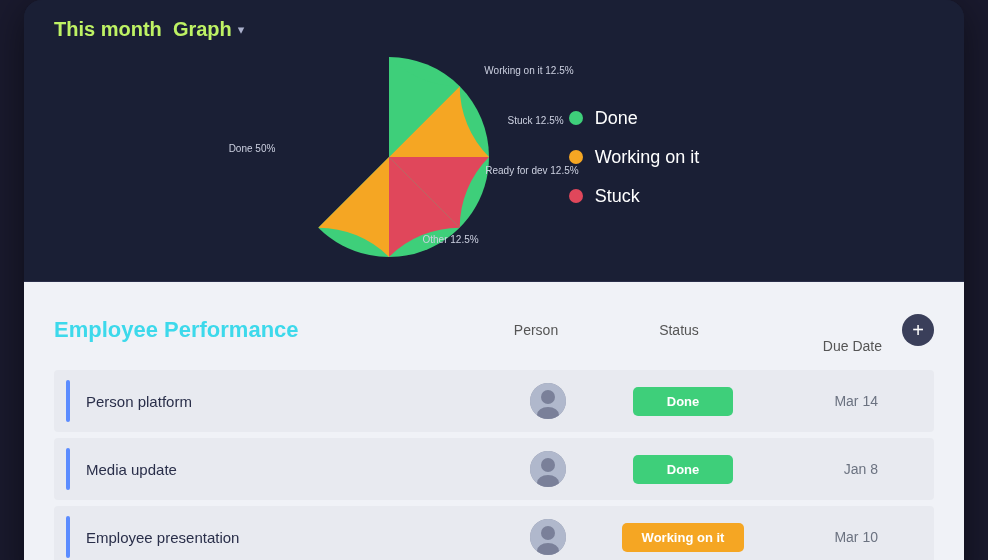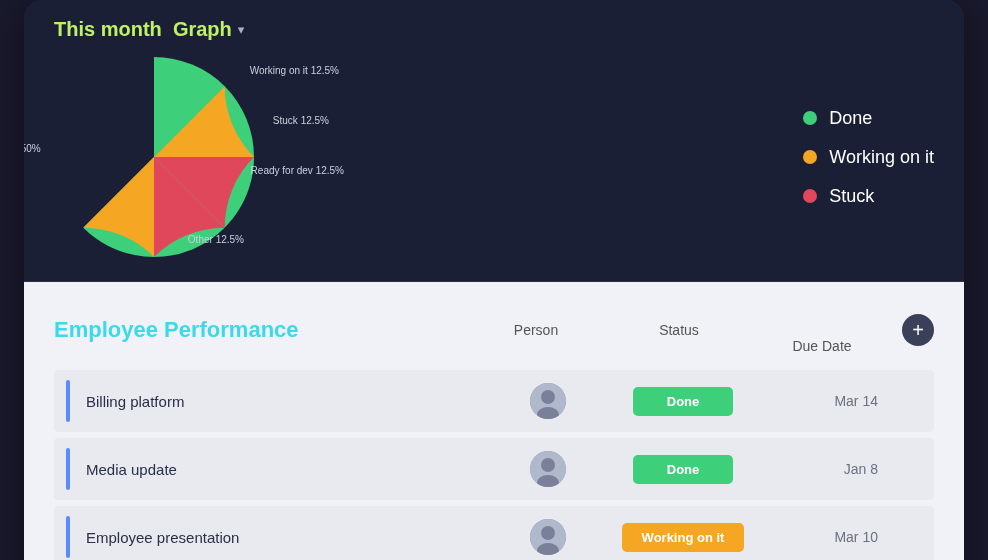--- a/index.html
+++ b/index.html
@@ -40,21 +40,21 @@
       font-weight: 700;
     }
     .dropdown-arrow {
       color: #aab0cc;
       font-size: 13px;
       cursor: pointer;
     }
     .graph-content {
       display: flex;
       align-items: center;
-      justify-content: space-between;
+      justify-content: center;
       gap: 60px;
     }
     .pie-container {
       position: relative;
       width: 220px;
       height: 200px;
     }
     .pie-label {
       position: absolute;
       font-size: 10px;
@@ -102,21 +102,21 @@
       gap: 8px;
       margin-left: auto;
     }
     .col-label {
       font-size: 14px;
       color: #555;
       font-weight: 500;
     }
     .col-person { width: 120px; text-align: center; }
     .col-status { width: 150px; text-align: center; }
-    .col-duedate { width: 120px; text-align: center; margin-top: 32px; }
+    .col-duedate { width: 120px; text-align: right; margin-top: 32px; }
     .add-btn {
       width: 32px;
       height: 32px;
       background: #3a3f5a;
       border-radius: 50%;
       display: flex;
       align-items: center;
       justify-content: center;
       color: #fff;
       font-size: 20px;
@@ -260,21 +260,21 @@
         <span class="col-label col-person">Person</span>
         <span class="col-label col-status">Status</span>
         <span class="col-label col-duedate">Due Date</span>
         <div class="add-btn">+</div>
       </div>
     </div>
     <div class="perf-table">
 
       <div class="perf-row">
         <div class="row-accent"></div>
-        <span class="row-name">Billing platform</span>
+        <span class="row-name">Person platform</span>
         <div class="row-person">
           <div class="avatar">
             <svg width="36" height="36" viewBox="0 0 36 36">
               <circle cx="18" cy="18" r="18" fill="#b0b8cc"></circle>
               <circle cx="18" cy="14" r="7" fill="#7a8099"></circle>
               <ellipse cx="18" cy="32" rx="11" ry="8" fill="#7a8099"></ellipse>
             </svg>
           </div>
         </div>
         <div class="row-status">

